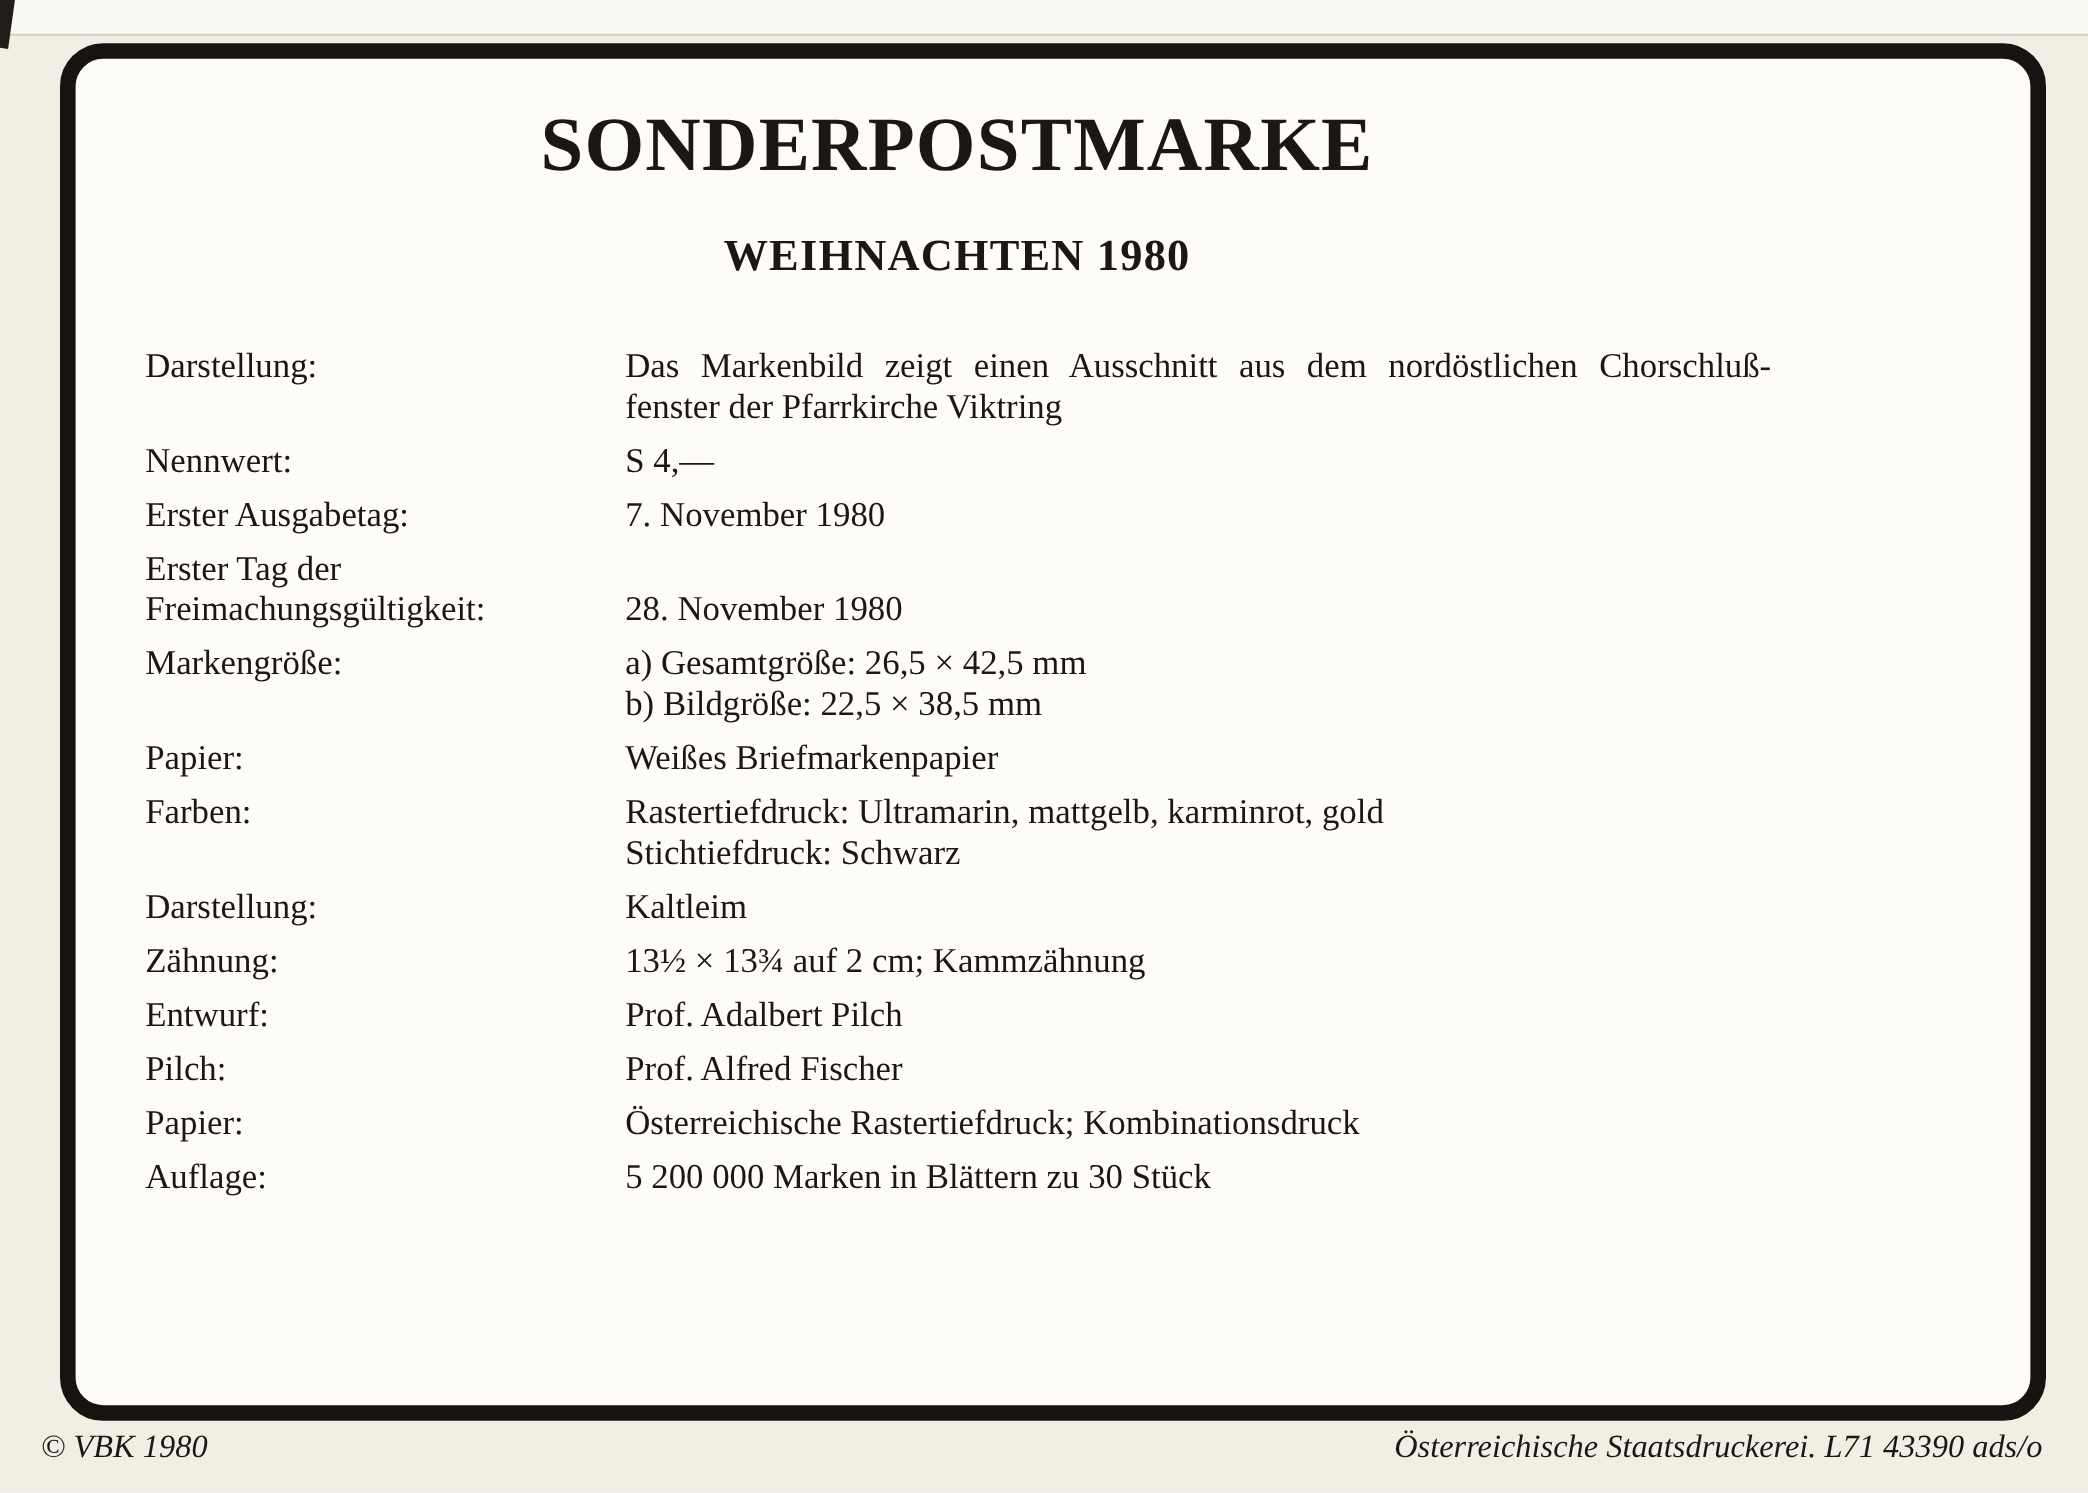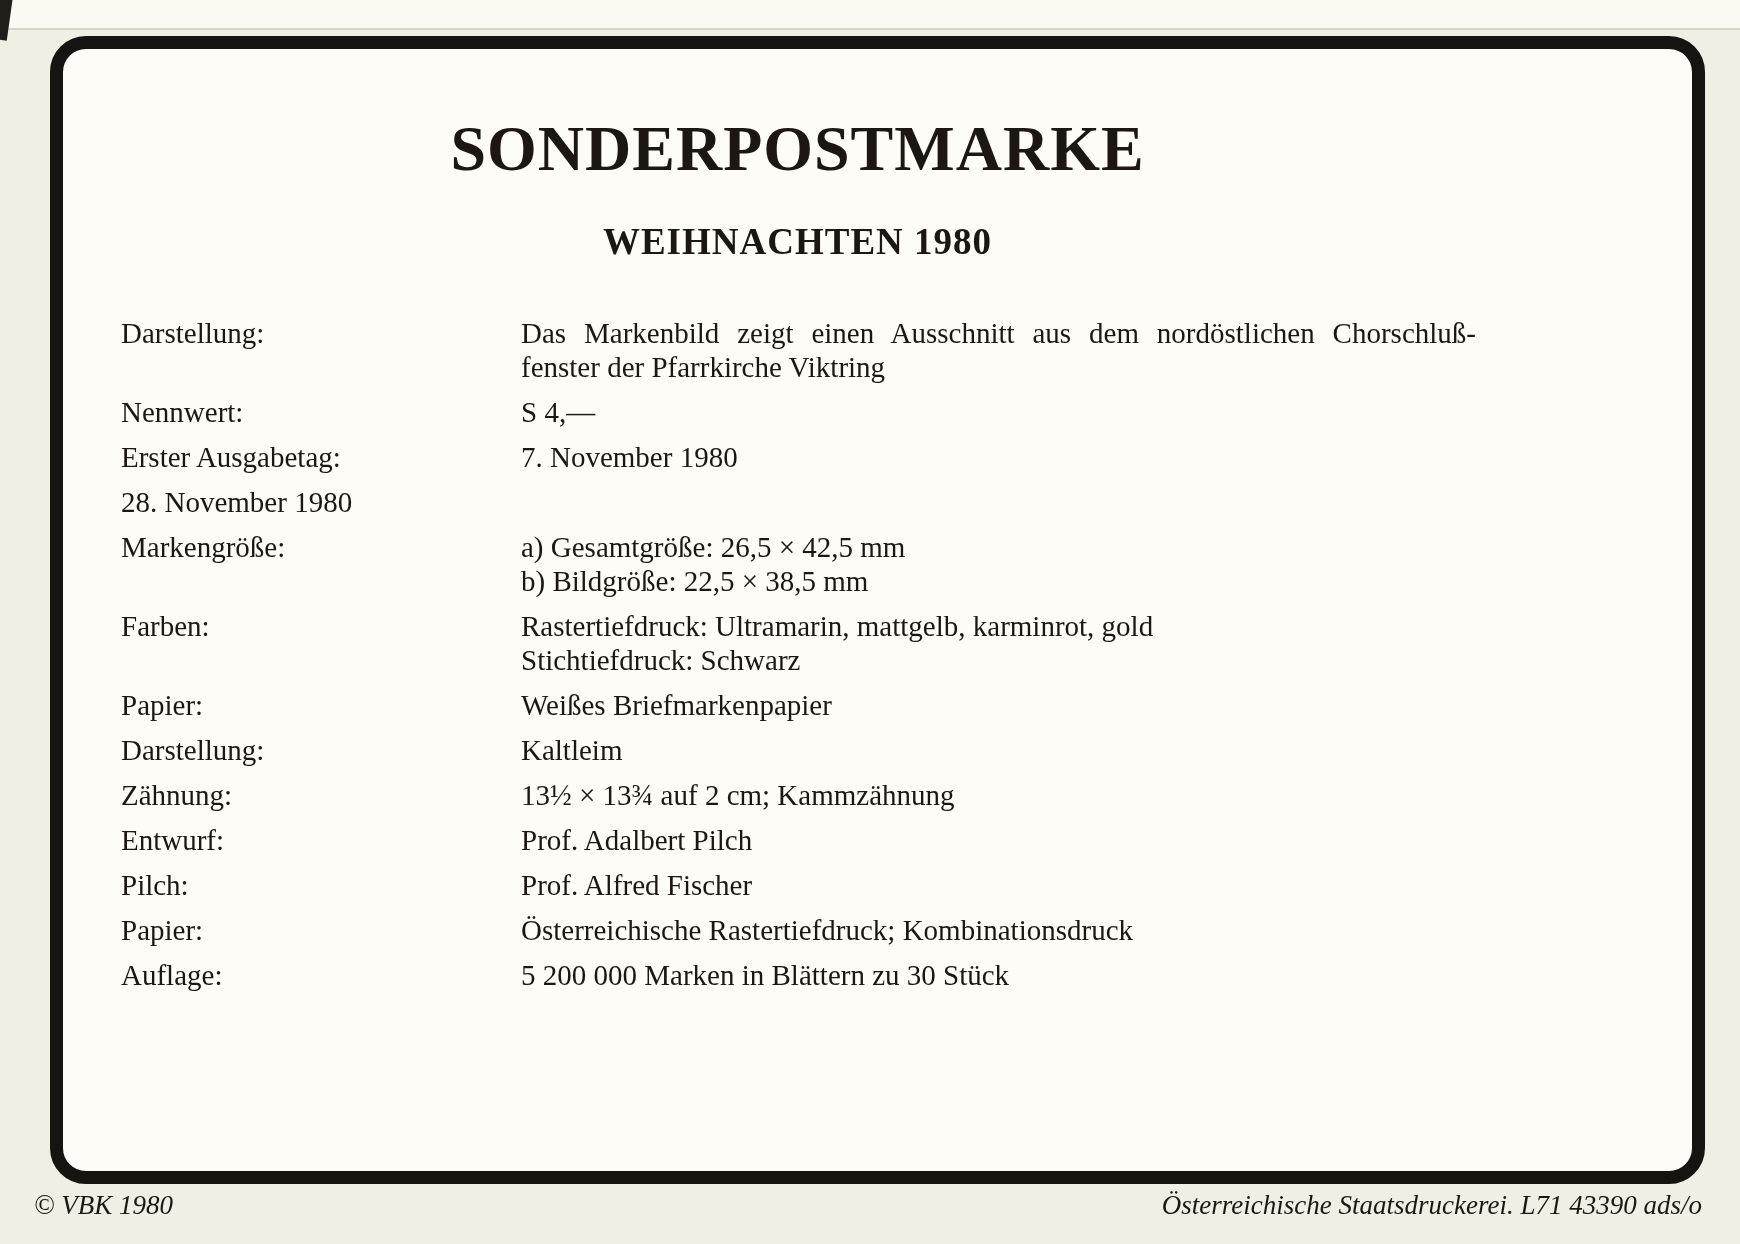--- a/index.html
+++ b/index.html
@@ -37,21 +37,21 @@
     left: 50px;
     top: 36px;
     width: 1655px;
     height: 1148px;
     box-sizing: border-box;
     border: 13px solid #171310;
     border-radius: 36px;
     background: #fdfcf7;
   }
   .content {
-    padding: 68px 218px 0 58px;
+    padding: 40px 218px 0 58px;
   }
   .title {
     margin: 0;
     font-size: 64px;
     line-height: 1.0;
     font-weight: bold;
     text-align: center;
     letter-spacing: 1px;
   }
   .subtitle {
@@ -141,51 +141,55 @@
   <div class="row">
     <div class="label">
             <div class="line">Erster Ausgabetag:</div>
           </div>
     <div class="value">
             <div class="line">7. November 1980</div>
           </div>
   </div>
 
   <div class="row align-bottom">
+    <div class="label">
+            <div class="line">Erster Tag der</div>
+            <div class="line">Freimachungsgültigkeit:</div>
+          </div>
     <div class="value">
             <div class="line">28. November 1980</div>
           </div>
   </div>
 
   <div class="row">
     <div class="label">
             <div class="line">Markengröße:</div>
           </div>
     <div class="value">
             <div class="line">a) Gesamtgröße: 26,5 × 42,5 mm</div>
             <div class="line">b) Bildgröße: 22,5 × 38,5 mm</div>
           </div>
   </div>
 
   <div class="row">
     <div class="label">
+            <div class="line">Papier:</div>
+          </div>
+    <div class="value">
+            <div class="line">Weißes Briefmarkenpapier</div>
+          </div>
+  </div>
+
+  <div class="row">
+    <div class="label">
             <div class="line">Farben:</div>
           </div>
     <div class="value">
             <div class="line">Rastertiefdruck: Ultramarin, mattgelb, karminrot, gold</div>
             <div class="line">Stichtiefdruck: Schwarz</div>
-          </div>
-  </div>
-
-  <div class="row">
-    <div class="label">
-            <div class="line">Papier:</div>
-          </div>
-    <div class="value">
-            <div class="line">Weißes Briefmarkenpapier</div>
           </div>
   </div>
 
   <div class="row">
     <div class="label">
             <div class="line">Darstellung:</div>
           </div>
     <div class="value">
             <div class="line">Kaltleim</div>
           </div>

